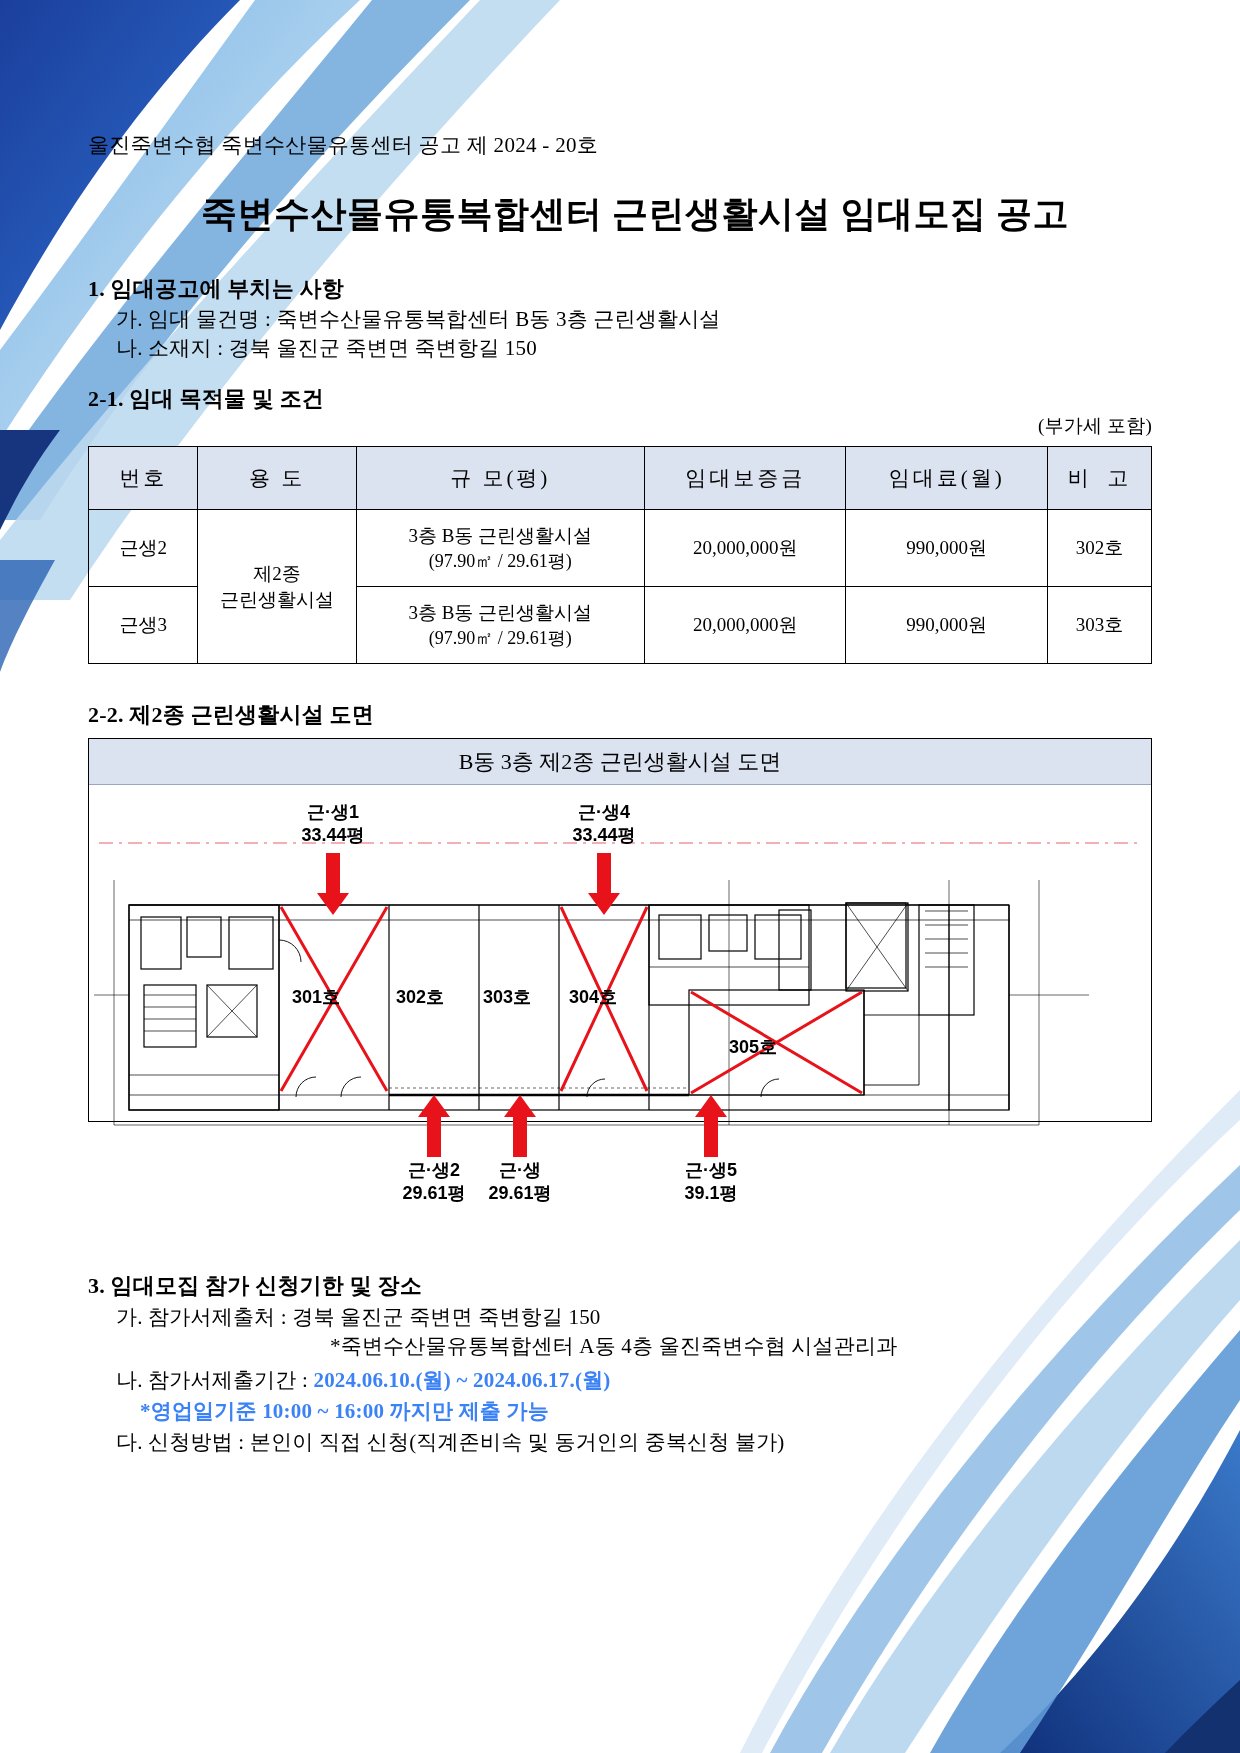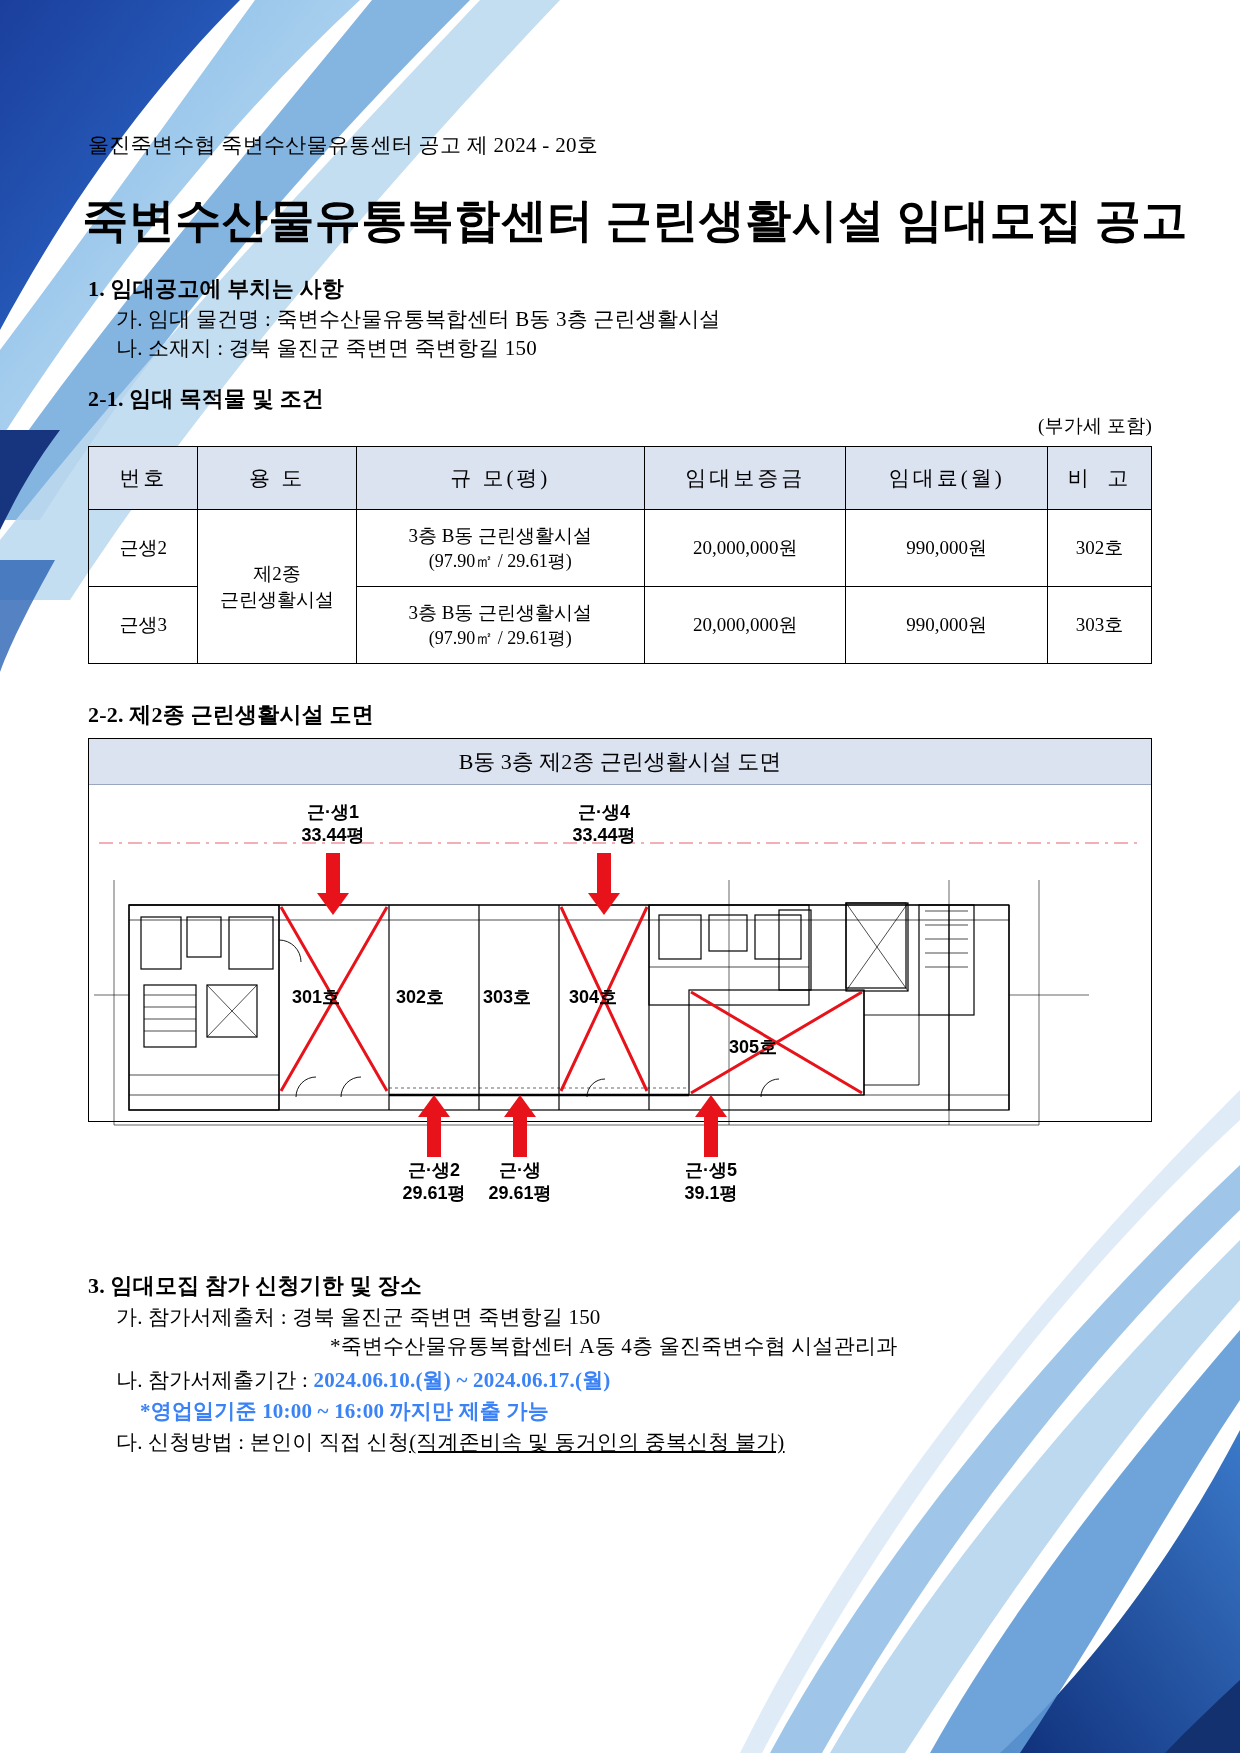--- a/index.html
+++ b/index.html
@@ -41,21 +41,21 @@
     letter-spacing: 0.3px;
     color: #000;
   }
 
   .doc-title {
     position: absolute;
     left: 0;
     top: 190px;
     width: 1240px;
     text-align: center;
-    font-size: 46px;
+    font-size: 36px;
     font-weight: bold;
     letter-spacing: 0.5px;
     padding-left: 30px;
     box-sizing: border-box;
     color: #000;
   }
 
   .sec-heading {
     position: absolute;
     font-size: 22px;
@@ -171,21 +171,21 @@
   
   #sec3-heading { left: 88px; top: 1271px; }
   #sec3-a  { left: 116px; top: 1303px; }
   #sec3-a2 { left: 330px; top: 1332px; }
   #sec3-b  { left: 116px; top: 1366px; }
   #sec3-b2 { left: 140px; top: 1397px; }
   #sec3-c  { left: 116px; top: 1428px; }
 
   .blue { color: #3b82f6; }
   .bold { font-weight: bold; }
-  .uline { text-decoration: underline; }
+  .uline { }
 </style>
 </head>
 <body>
 
 <div class="bg-layer">
   <svg width="1240" height="1753" viewBox="0 0 1240 1753" xmlns="http://www.w3.org/2000/svg">
     <defs>
       <linearGradient id="gA" x1="0" y1="0" x2="1" y2="1">
         <stop offset="0%" stop-color="#1b3f9c"></stop>
         <stop offset="100%" stop-color="#2f6fd0"></stop>

